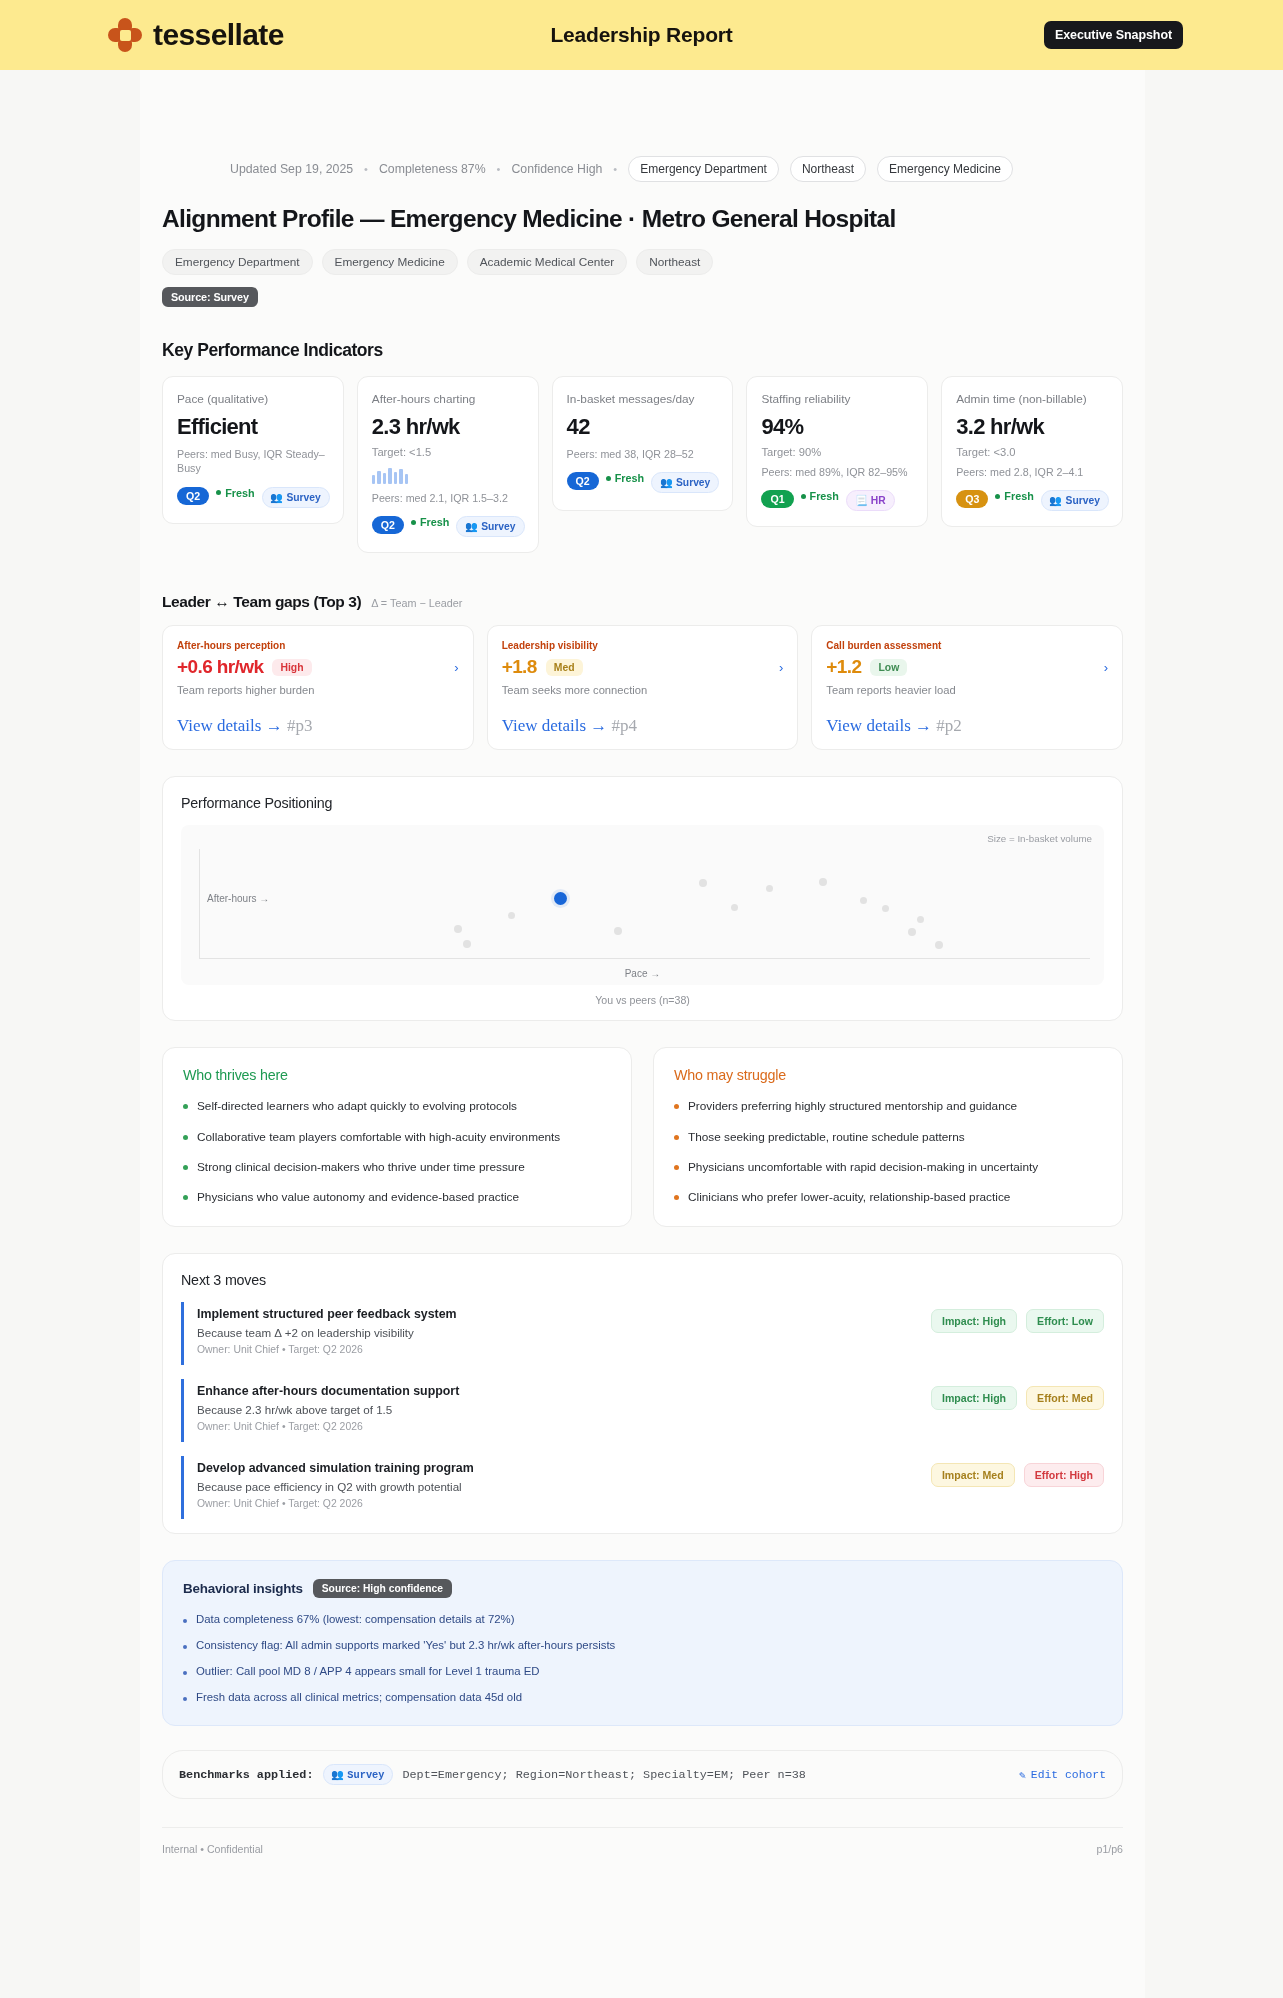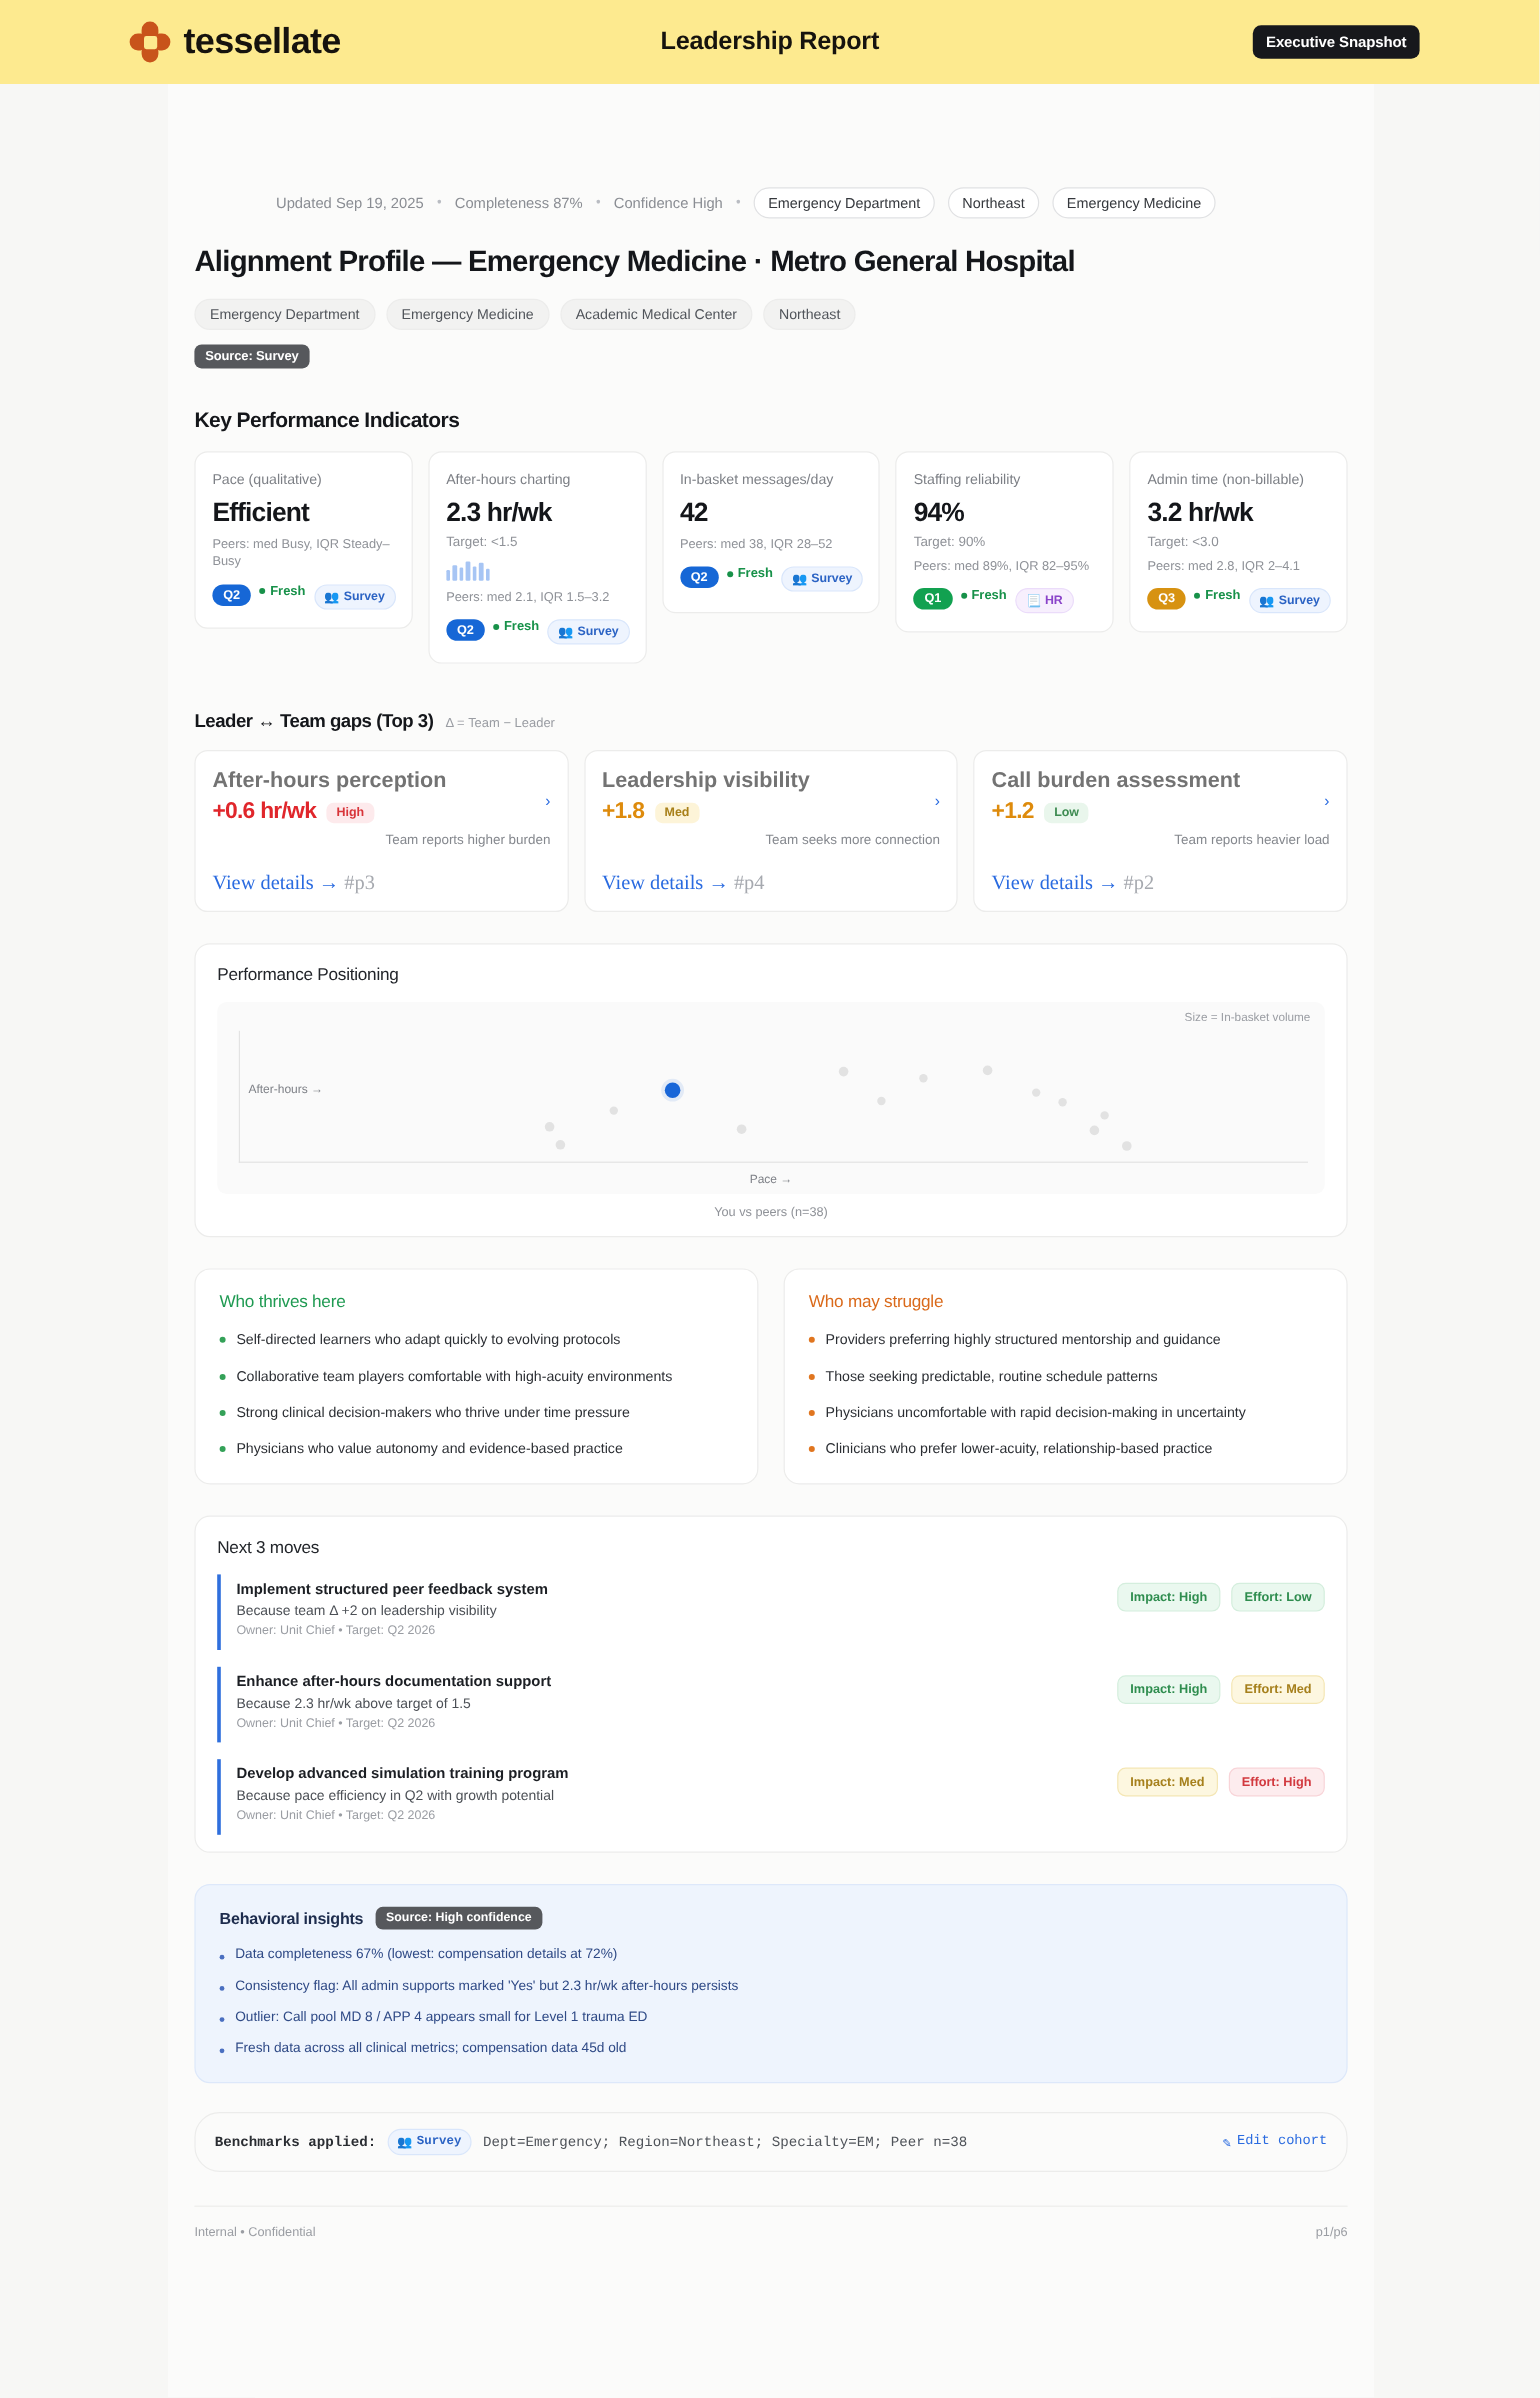--- a/index.html
+++ b/index.html
@@ -112,30 +112,30 @@
     padding: 3px 8px; display: flex; align-items: center; gap: 3px;
   }
   .src-chip.hr { color: #8a43c9; background: #f7effd; border-color: #ebdcfa; }
 
   
   .gap-grid { display: grid; grid-template-columns: repeat(3, 1fr); gap: 13px; padding: 0 22px; margin-top: 14px; }
   .gap-card {
     background: #fff; border: 1px solid #ececeb; border-radius: 11px;
     padding: 14px 14px 13px; position: relative; min-height: 108px;
   }
-  .gap-title { font-size: 18px; font-weight: 700; color: #737373; }
+  .gap-title { font-size: 10px; font-weight: 700; color: #c2410c; }
   .gap-val-row { display: flex; align-items: center; gap: 9px; margin-top: 5px; }
   .gap-val { font-size: 19px; font-weight: 700; letter-spacing: -.6px; }
   .gap-val.red { color: #e0262b; }
   .gap-val.amber { color: #de8b0c; }
   .sev { font-size: 10.4px; font-weight: 700; padding: 3px 8px; border-radius: 6px; }
   .sev.high { color: #d8353a; background: #fdeaec; }
   .sev.med { color: #a8801a; background: #fdf4d8; }
   .sev.low { color: #3e8b52; background: #e9f6ec; }
-  .gap-desc { font-size: 11.2px; color: #85888e; margin-top: 6px; text-align: right; }
+  .gap-desc { font-size: 11.2px; color: #85888e; margin-top: 6px; }
   .gap-link { font-size: 17px; color: #2a6be0; margin-top: 20px; font-family: Liberation Serif, serif; }
   .gap-link .anchor { color: #a6a9af; }
   .chev { position: absolute; right: 14px; top: 34px; color: #2a6be0; font-size: 13px; }
 
   
   .panel {
     background: #fff; border: 1px solid #ececeb; border-radius: 13px;
     margin: 26px 22px 0; padding: 18px 18px 14px;
   }
   .panel-title { font-size: 14.3px; color: #22252a; font-weight: 400; letter-spacing: -.2px; }

